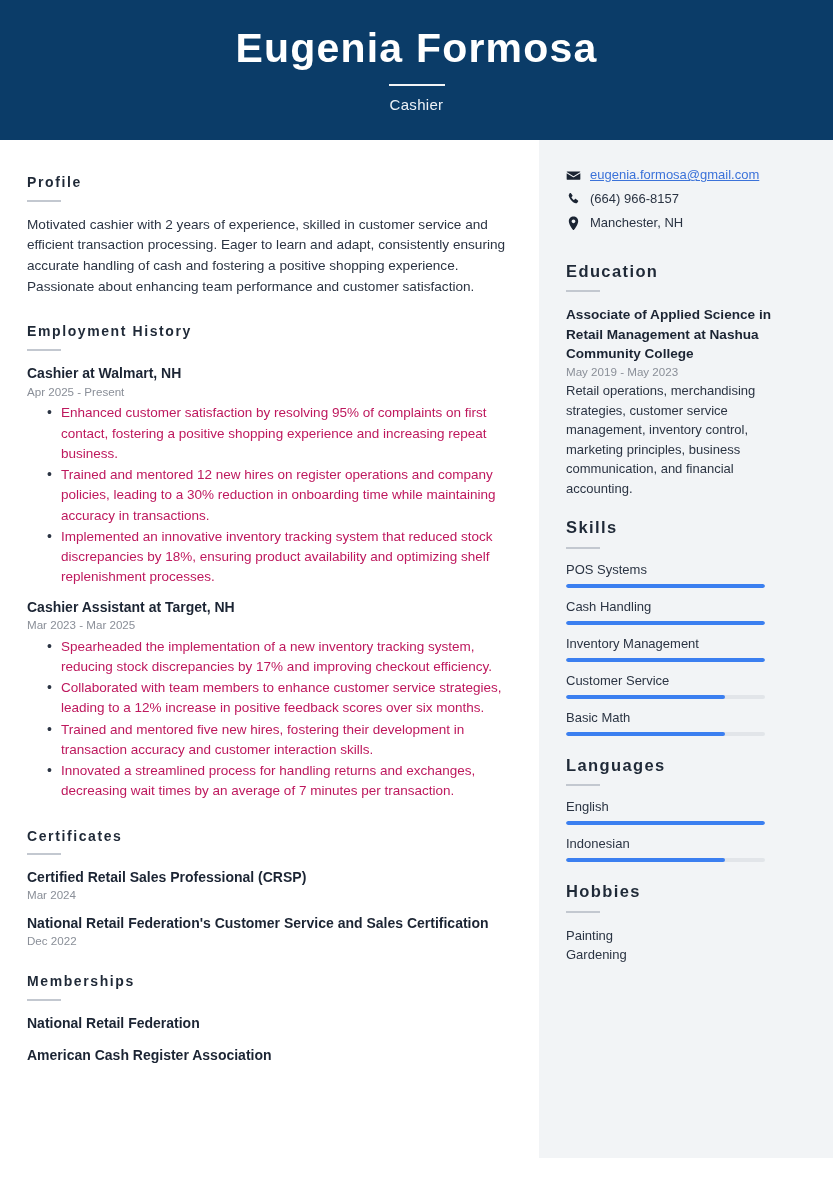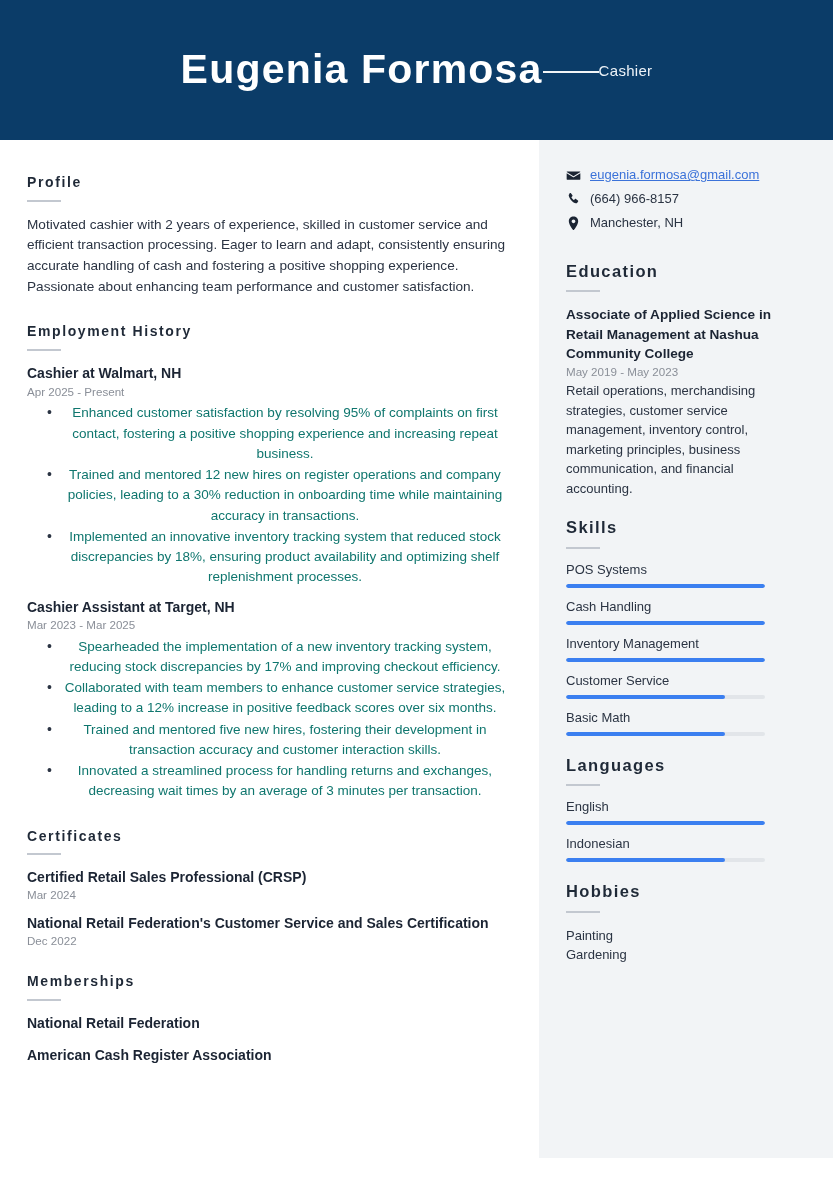--- a/index.html
+++ b/index.html
@@ -10,20 +10,21 @@
     font-family: "Liberation Sans", sans-serif;
     color: #222b3a;
   }
   .page { position: relative; width: 833px; height: 1178px; overflow: hidden; background:#fff; }
 
   
   .header {
     height: 140px;
     background: #0b3c68;
     display: flex;
+    flex-direction: column;
     align-items: center;
     justify-content: center;
     color: #ffffff;
   }
   .header-name {
     font-size: 41px;
     font-weight: 700;
     letter-spacing: 1.2px;
     line-height: 1.05;
     color: #ffffff;
@@ -98,24 +99,23 @@
   }
   ul.bullets {
     margin: 3px 0 0 0;
     padding-left: 20px;
     list-style: none;
   }
   ul.bullets li {
     position: relative;
     font-size: 13.5px;
     line-height: 1.5;
-    color: #0f766e;
+    color: #be185d;
     padding-left: 14px;
     margin-bottom: 1px;
-    text-align: center;
   }
   ul.bullets li::before {
     content: "•";
     position: absolute;
     left: 0;
     top: -1px;
     color: #2b3443;
     font-size: 14px;
   }
 
@@ -253,21 +253,21 @@
                 <li>Implemented an innovative inventory tracking system that reduced stock discrepancies by 18%, ensuring product availability and optimizing shelf replenishment processes.</li>
       </ul>
     </div>
     <div class="job">
       <div class="job-title">Cashier Assistant at Target, NH</div>
       <div class="job-dates">Mar 2023 - Mar 2025</div>
       <ul class="bullets">
         <li>Spearheaded the implementation of a new inventory tracking system, reducing stock discrepancies by 17% and improving checkout efficiency.</li>
                 <li>Collaborated with team members to enhance customer service strategies, leading to a 12% increase in positive feedback scores over six months.</li>
                 <li>Trained and mentored five new hires, fostering their development in transaction accuracy and customer interaction skills.</li>
-                <li>Innovated a streamlined process for handling returns and exchanges, decreasing wait times by an average of 3 minutes per transaction.</li>
+                <li>Innovated a streamlined process for handling returns and exchanges, decreasing wait times by an average of 7 minutes per transaction.</li>
       </ul>
     </div>
           </div>
       </div>
 
       <div class="sec">
         <div class="sec-h">Certificates</div>
         <div class="sec-rule"></div>
         <div id="certs-container">
     <div class="entry">

